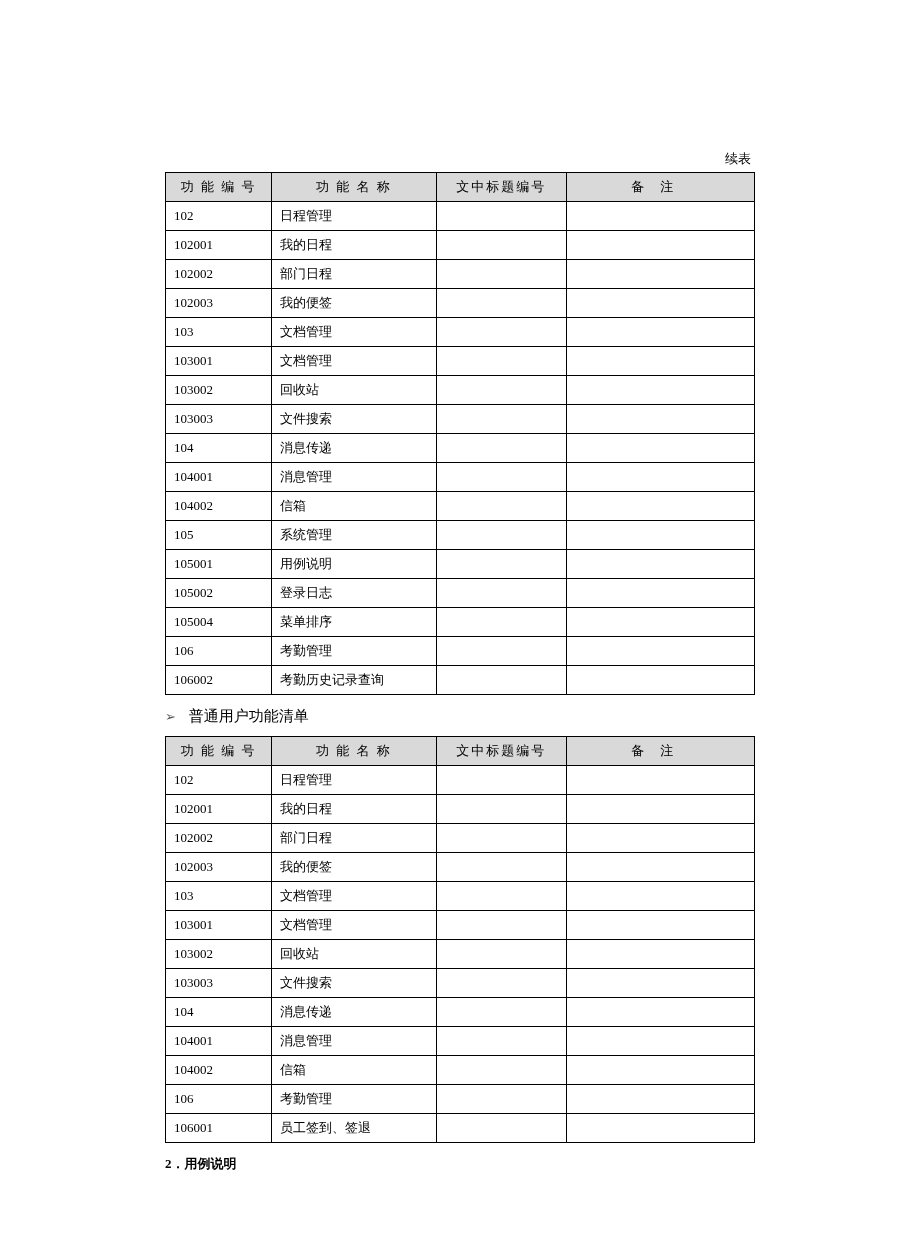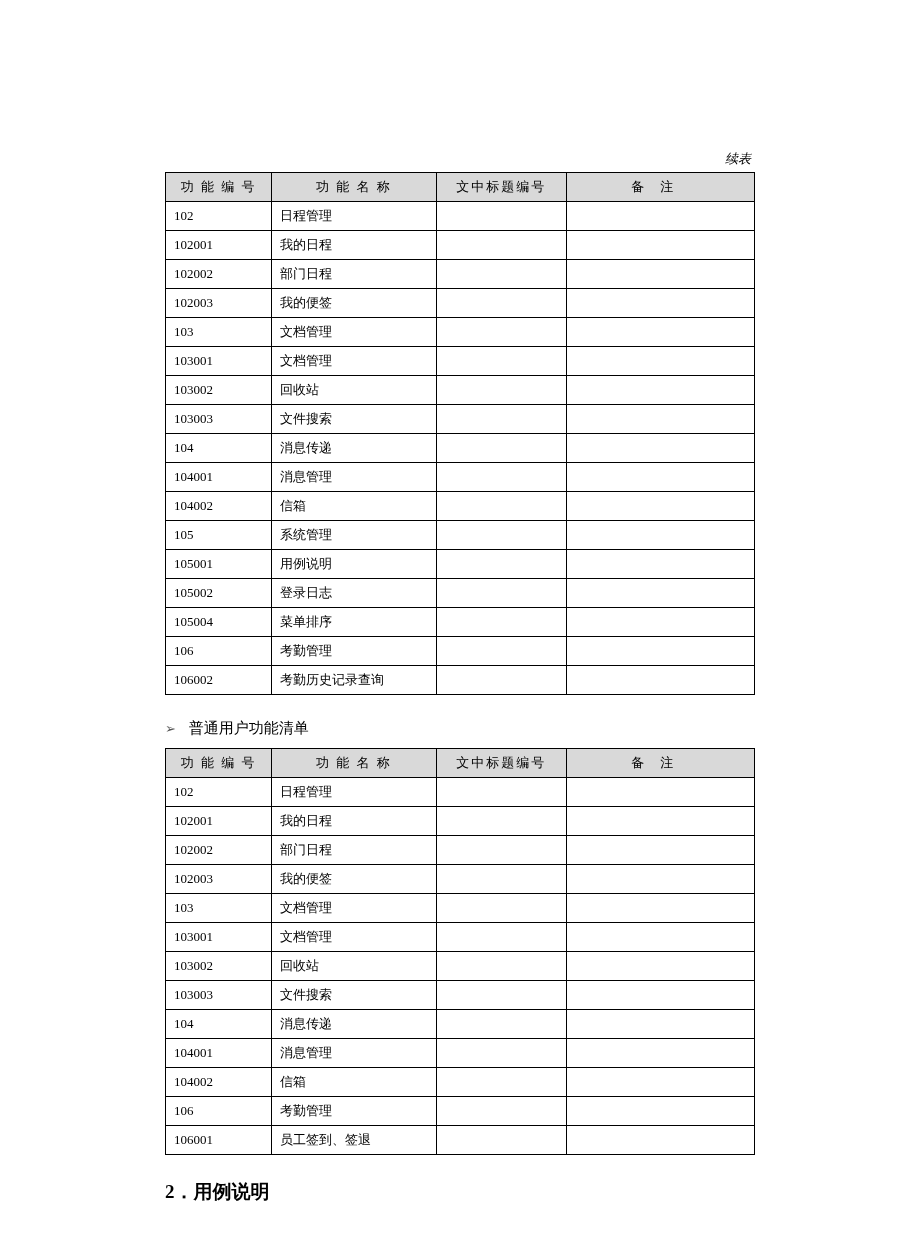--- a/index.html
+++ b/index.html
@@ -9,26 +9,25 @@
       background: #fff;
       padding: 150px 165px 50px 165px;
       width: 920px;
       color: #000;
     }
     .continuation {
       text-align: right;
       font-size: 13px;
       margin-bottom: 4px;
       padding-right: 4px;
-      font-style: italic;
     }
     table {
       border-collapse: collapse;
       width: 100%;
-      margin-bottom: 24px;
+      margin-bottom: 12px;
       padding-left: 28px;
     }
     th, td {
       border: 1px solid #000;
       padding: 5px 8px;
       text-align: left;
       font-size: 13px;
       font-weight: normal;
       height: 26px;
     }
@@ -49,21 +48,21 @@
       margin: 8px 0 10px 0;
       font-size: 15px;
     }
     .bullet-heading .chevron {
       display: inline-block;
       width: 20px;
       color: #555;
       font-size: 13px;
     }
     .section-heading {
-      font-size: 19px;
+      font-size: 13px;
       font-weight: bold;
       margin-top: 10px;
     }
   </style>
 </head>
 <body>
 
 <div class="continuation">续表</div>
 
 <table>

